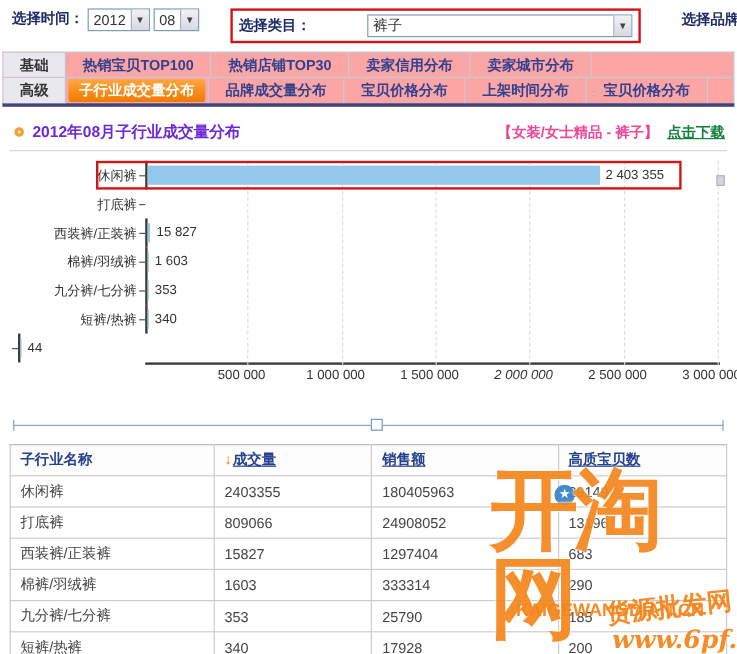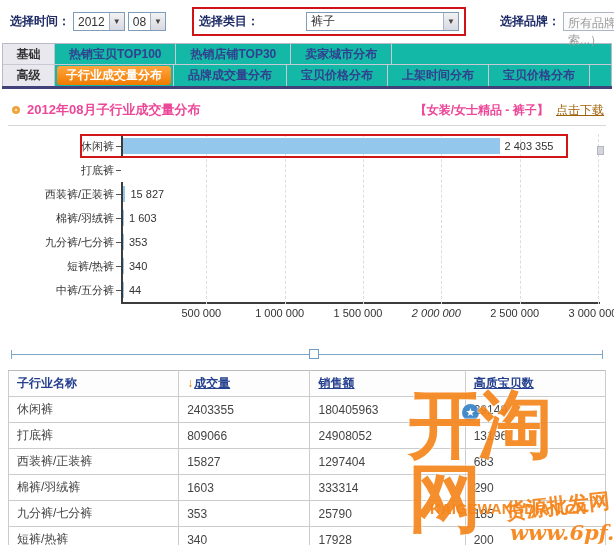--- a/index.html
+++ b/index.html
@@ -1,56 +1,56 @@
 <!DOCTYPE html>
 <html><head>
 <meta charset="utf-8">
 <style>
   * { box-sizing: border-box; margin: 0; padding: 0; }
   html,body { width:614px; height:545px; overflow:hidden; background:#fff;
     font-family:"Liberation Sans","DejaVu Sans",sans-serif; font-size:12px; color:#333; }
 
   
-  .filter-bar { display:flex; align-items:center; padding:7px 6px 5px 10px; }
+  .filter-bar { display:flex; align-items:flex-start; padding:7px 6px 5px 10px; }
   .flabel { font-weight:bold; color:#1d2a66; white-space:nowrap; }
   .selectbox { display:inline-flex; align-items:center; border:1px solid #7f9db9; background:#fff;
     height:19px; padding-left:4px; margin-left:3px; }
   .selectbox .sval { padding-right:4px; }
   .selectbox .arrowbtn { width:15px; height:17px; background:linear-gradient(#f2f2f2,#d8d8e2);
     border-left:1px solid #9fb6cc; display:flex; align-items:center; justify-content:center;
     font-size:8px; color:#444; }
   .redbox-group { display:inline-flex; align-items:center; border:2px solid #cf1418;
     padding:3px 5px; margin-left:26px;gap:44px; }
   .brand-group { display:inline-flex; align-items:center; margin-left:34px; }
   .brand-input { border:1px solid #aab6c6; background:#fbfbfb; color:#999; height:19px;
     width:112px; padding:2px 4px; margin-left:3px; }
 
   
   .tabstrip { border:1px solid #b9b9c9; border-bottom:none; margin:2px 2px 0 2px; }
-  .tabrow { display:flex; align-items:stretch; height:21px; background:#14b8a6; }
+  .tabrow { display:flex; align-items:stretch; height:21px; background:#fca5a5; }
   .tabrow.first { border-bottom:1px solid #c9c9d4; }
   .tabgroup-label { width:52px; background:#e9e8ef; color:#333; font-weight:bold;
     display:flex; align-items:center; justify-content:center; border-right:1px solid #c2c2d0; }
   .tab { padding:0 14px; display:flex; align-items:center; color:#31418f; font-weight:bold;
     border-right:1px solid #c9c9d4; cursor:pointer; white-space:nowrap; }
   .tab.active { background:linear-gradient(#ffa640,#f07a00); color:#fff; border-radius:3px;
     margin:1px 2px; border-right:none; padding:0 9px; }
   .tab.active + .tab { border-left:1px solid #c9c9d4; }
   .tab-bottomline { height:3px; background:#42427a; margin:0 2px; }
 
   
   .panel { padding:8px 8px 0 8px; }
   .panel-head { display:flex; align-items:center; padding:4px 2px 6px 2px;
     border-bottom:1px solid #d7d7d7; }
   .bullet { width:8px; height:8px; border:3px solid #f0a43c; border-radius:50%;
     margin:0 7px 0 2px; background:#fff; }
-  .panel-title { color:#ec4899; font-weight:bold; font-size:13px; }
+  .panel-title { color:#6d28d9; font-weight:bold; font-size:13px; }
   .panel-right { margin-left:auto; font-size:12px; }
   .scope { color:#ec4899; font-weight:bold; }
-  .dl-link { color:#a16207; text-decoration:underline; margin-left:4px; cursor:pointer; }
+  .dl-link { color:#15803d; text-decoration:underline; margin-left:4px; cursor:pointer;font-weight:bold; }
 
   
   .chart { position:relative; margin-top:8px; height:212px; }
   .grid { position:absolute; left:120px; top:0; height:170px; width:480px; pointer-events:none; }
   .gridline { position:absolute; top:0; bottom:0; width:0; border-left:1px dashed #d9dee2; }
   .rows { position:relative; }
   .crow { display:flex; align-items:center; height:24px; position:relative; }
   .cat { width:106px; text-align:right; font-size:11px; color:#333; white-space:nowrap; }
   .tickmark { width:5px; height:1px; background:#555; margin-left:2px; }
   .plotcell { flex:1; align-self:stretch; border-left:2px solid #3c3c3c; display:flex;
@@ -107,39 +107,40 @@
     <span class="sval">2012</span>
     <span class="arrowbtn">▼</span>
   </span>
   <span class="selectbox">
     <span class="sval">08</span>
     <span class="arrowbtn">▼</span>
   </span>
 
   <span class="redbox-group">
     <span class="flabel">选择类目：</span>
-    <span class="selectbox" style="width:153px">
+    <span class="selectbox" style="width:221px">
       <span class="sval" style="flex:1">裤子</span>
       <span class="arrowbtn">▼</span>
     </span>
   </span>
 
   <span class="brand-group">
     <span class="flabel">选择品牌：</span>
     <span class="brand-input">所有品牌（搜索...）</span>
 
   </span>
 </div>
 
 <div class="tabstrip">
   <div class="tabrow first">
     <div class="tabgroup-label">基础</div>
     <div id="basic-tabs" style="display:flex">
         <div class="tab">热销宝贝TOP100</div>
         <div class="tab">热销店铺TOP30</div>
+        <div class="tab">卖家信用分布</div>
         <div class="tab">卖家城市分布</div>
       </div>
   </div>
   <div class="tabrow">
     <div class="tabgroup-label">高级</div>
     <div id="advanced-tabs" style="display:flex">
         <div class="tab active">子行业成交量分布</div>
         <div class="tab">品牌成交量分布</div>
         <div class="tab">宝贝价格分布</div>
         <div class="tab">上架时间分布</div>
@@ -208,21 +209,20 @@
         </div>
         <div class="crow">
           <div class="cat">短裤/热裤</div>
           <div class="tickmark"></div>
           <div class="plotcell">
             <div class="bar" style="width: 1px; background: rgb(147, 199, 236);"></div>
             <span class="val">340</span>
           </div>
         </div>
         <div class="crow">
-          <div class="cat">中裤/五分裤</div>
           <div class="tickmark"></div>
           <div class="plotcell">
             <div class="bar" style="width: 1px; background: rgb(147, 199, 236);"></div>
             <span class="val">44</span>
           </div>
         </div>
       </div>
     <div class="xaxis"></div>
     <div class="xticks" id="xticks">
         <span class="xtick" style="left: 193.333px;">500 000</span>

